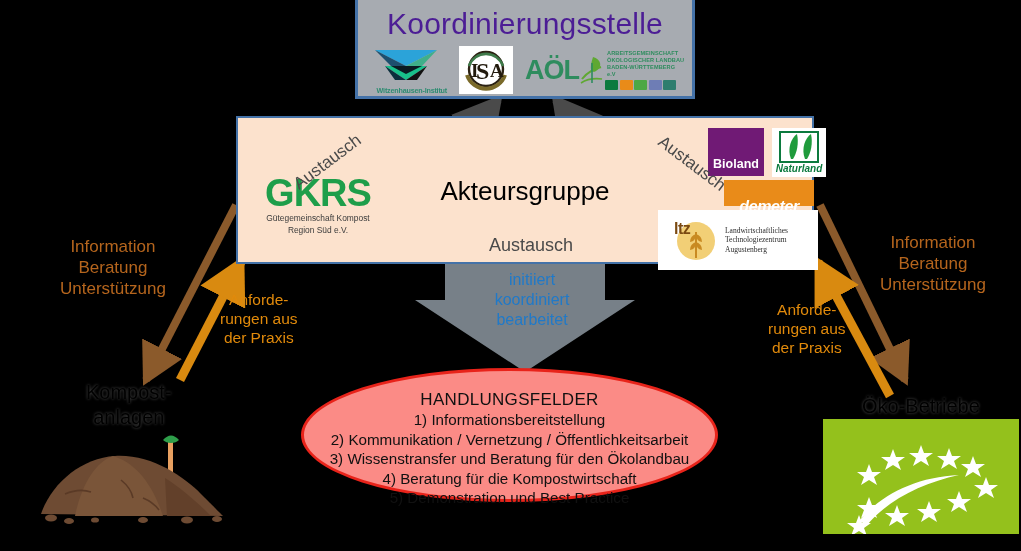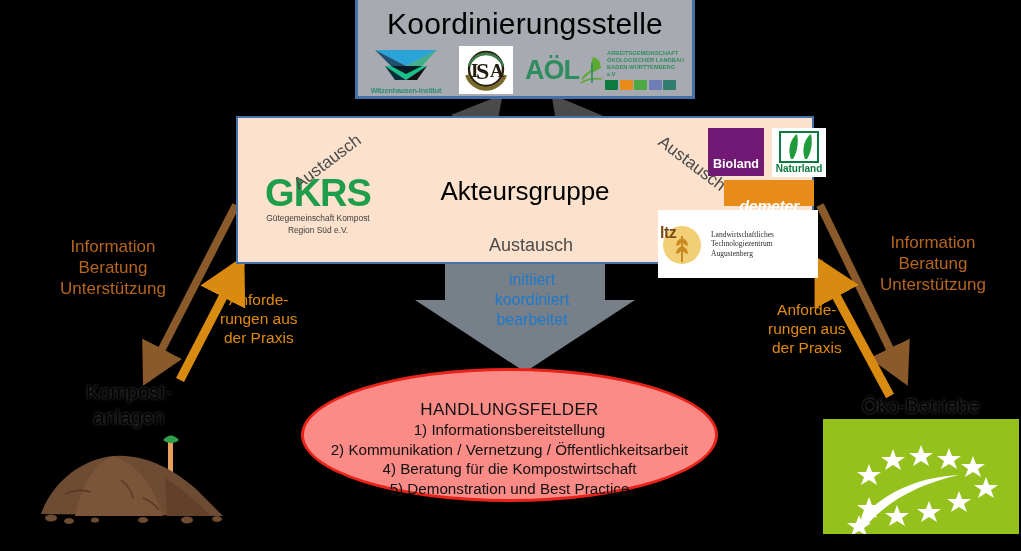--- a/index.html
+++ b/index.html
@@ -15,33 +15,33 @@
   .abs { position:absolute; }
 
   
   #koord-box {
     left:355px; top:0px; width:340px; height:99px;
     background:#A7ABB1;
     border:3px solid #4472A8;
     border-top:none;
   }
   #koord-title {
-    text-align:center; color:#000000; font-size:30px; font-weight:400;
+    text-align:center; color:#4c1d95; font-size:30px; font-weight:400;
     letter-spacing:.2px; margin-top:5px; line-height:38px;
   }
   #koord-logos {
     display:flex; align-items:center; justify-content:center;
     gap:12px; margin-top:2px;
   }
 
   
   .wi-logo { width:82px; height:48px; position:relative; }
   .wi-label {
     position:absolute; left:0; bottom:-1px; width:100%;
-    font-size:7.2px; font-weight:bold; color:#2E8C72; text-align:center;
+    font-size:7.2px; font-weight:bold; color:#2E8C72; text-align:right;
     letter-spacing:-.2px;
   }
 
   
   .isa-logo {
     width:54px; height:48px; background:#FFFFFF;
     display:flex; align-items:center; justify-content:center;
     position:relative;
   }
 
@@ -76,27 +76,27 @@
     border-radius:46% 54% 38% 62% / 40% 48% 52% 60%;
   }
 
   
   .lbox { position:absolute; background:#fff; }
   #bioland { left:470px; top:10px; width:56px; height:48px; background:#701a75;
              display:flex; align-items:flex-end; justify-content:center; }
   #bioland span { color:#fff; font-size:12.5px; font-weight:bold; margin-bottom:5px; }
   #naturland { left:534px; top:10px; width:54px; height:49px; background:#fff;
                display:flex; flex-direction:column; align-items:center; justify-content:flex-end;
-               border:1px solid #fff; }
+               border:1px solid #fff;font-style:italic; }
   #naturland span { color:#0C7A3E; font-size:10px; font-weight:bold; margin-bottom:2px; }
   #demeter { left:486px; top:62px; width:90px; height:26px; background:#E98B19;
              display:flex; align-items:center; justify-content:center; }
   #demeter span { color:#fff; font-size:16px; font-weight:bold; font-style:italic; letter-spacing:-.4px;margin-top:28px; }
-  #ltz { left:420px; top:92px; width:160px; height:68px; background:#fff;
-         display:flex; align-items:center; padding-left:0; gap:5px; }
+  #ltz { left:420px; top:92px; width:160px; height:60px; background:#fff;
+         display:flex; align-items:center; padding-left:14px; gap:5px; }
   #ltz-mark { font-size:16px; font-weight:bold; color:#7B4A12; letter-spacing:-.5px; }
   #ltz-text { font-size:7.5px; color:#2B2B2B; line-height:9.5px; font-family:"Liberation Serif", serif; }
 
   
   .austausch-label {
     position:absolute; color:#4A4A4A; font-size:17px; white-space:nowrap;
   }
   #austausch-left  { left:296px; top:176px; transform:rotate(-37deg); transform-origin:left center; }
   #austausch-right { left:660px; top:130px; transform:rotate(37deg); transform-origin:left center; }
   #austausch-mid   { left:489px; top:235px; font-size:18px; }
@@ -315,20 +315,21 @@
   <div id="chevron-text">
     <div>initiiert</div>
     <div>koordiniert</div>
     <div>bearbeitet</div>
   </div>
 
   <div class="abs" id="handlung">
     <div id="hf-title">HANDLUNGSFELDER</div>
     <div class="hf-item">1) Informationsbereitstellung</div>
     <div class="hf-item">2) Kommunikation / Vernetzung / Öffentlichkeitsarbeit</div>
+    <div class="hf-item">3) Wissenstransfer und Beratung für den Ökolandbau</div>
     <div class="hf-item">4) Beratung für die Kompostwirtschaft</div>
     <div class="hf-item">5) Demonstration und Best Practice</div>
   </div>
 
   <div class="caption cap-brown" id="cap-info-left">
     <div>Information</div>
     <div>Beratung</div>
     <div>Unterstützung</div>
   </div>
 

